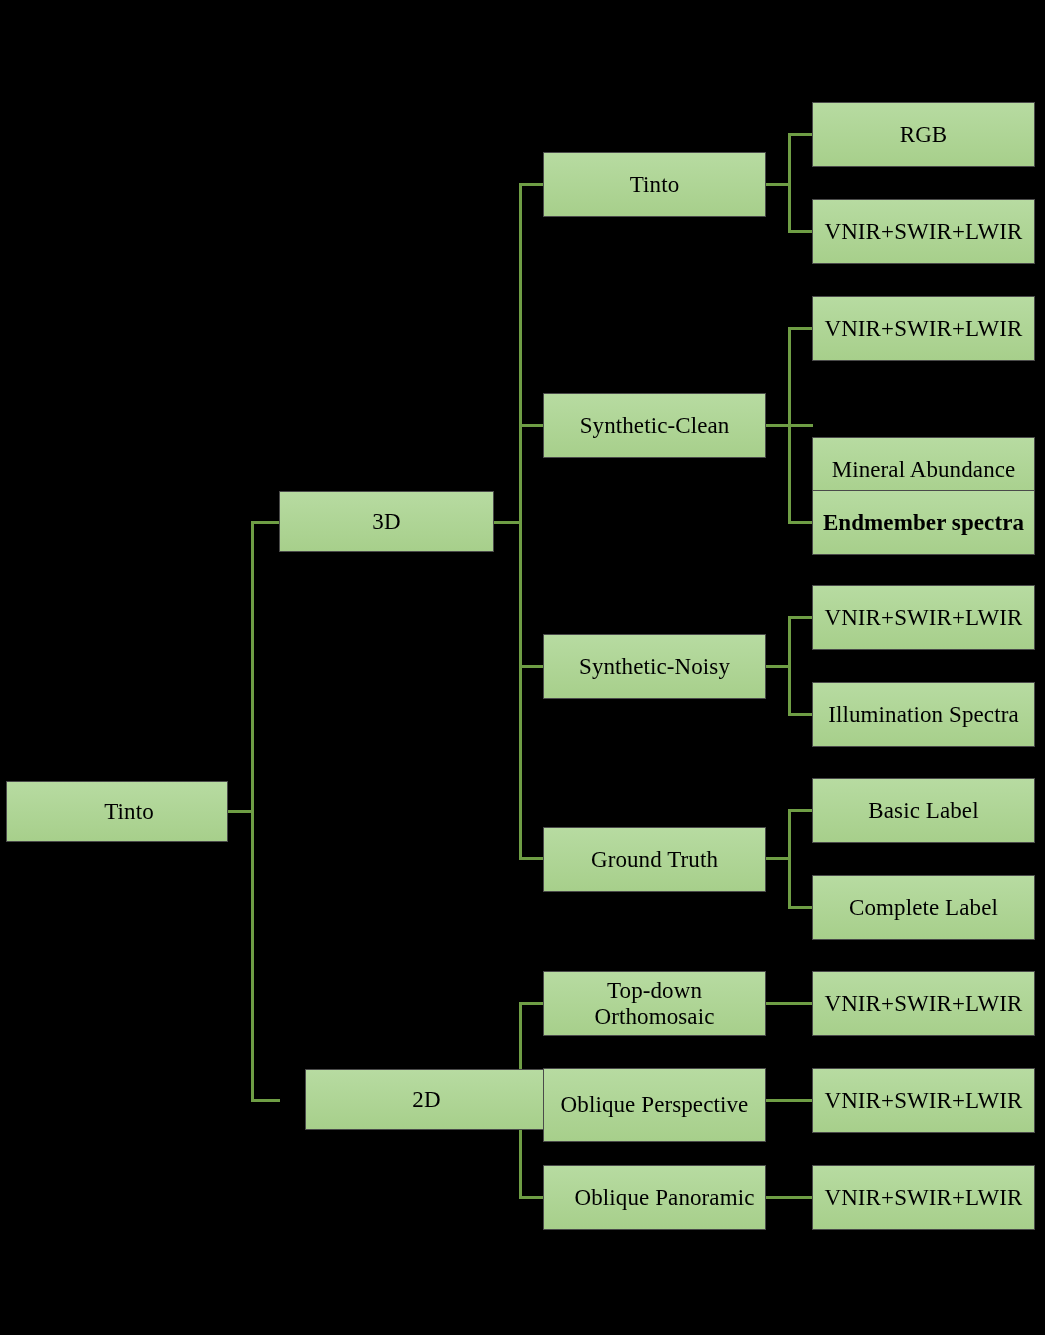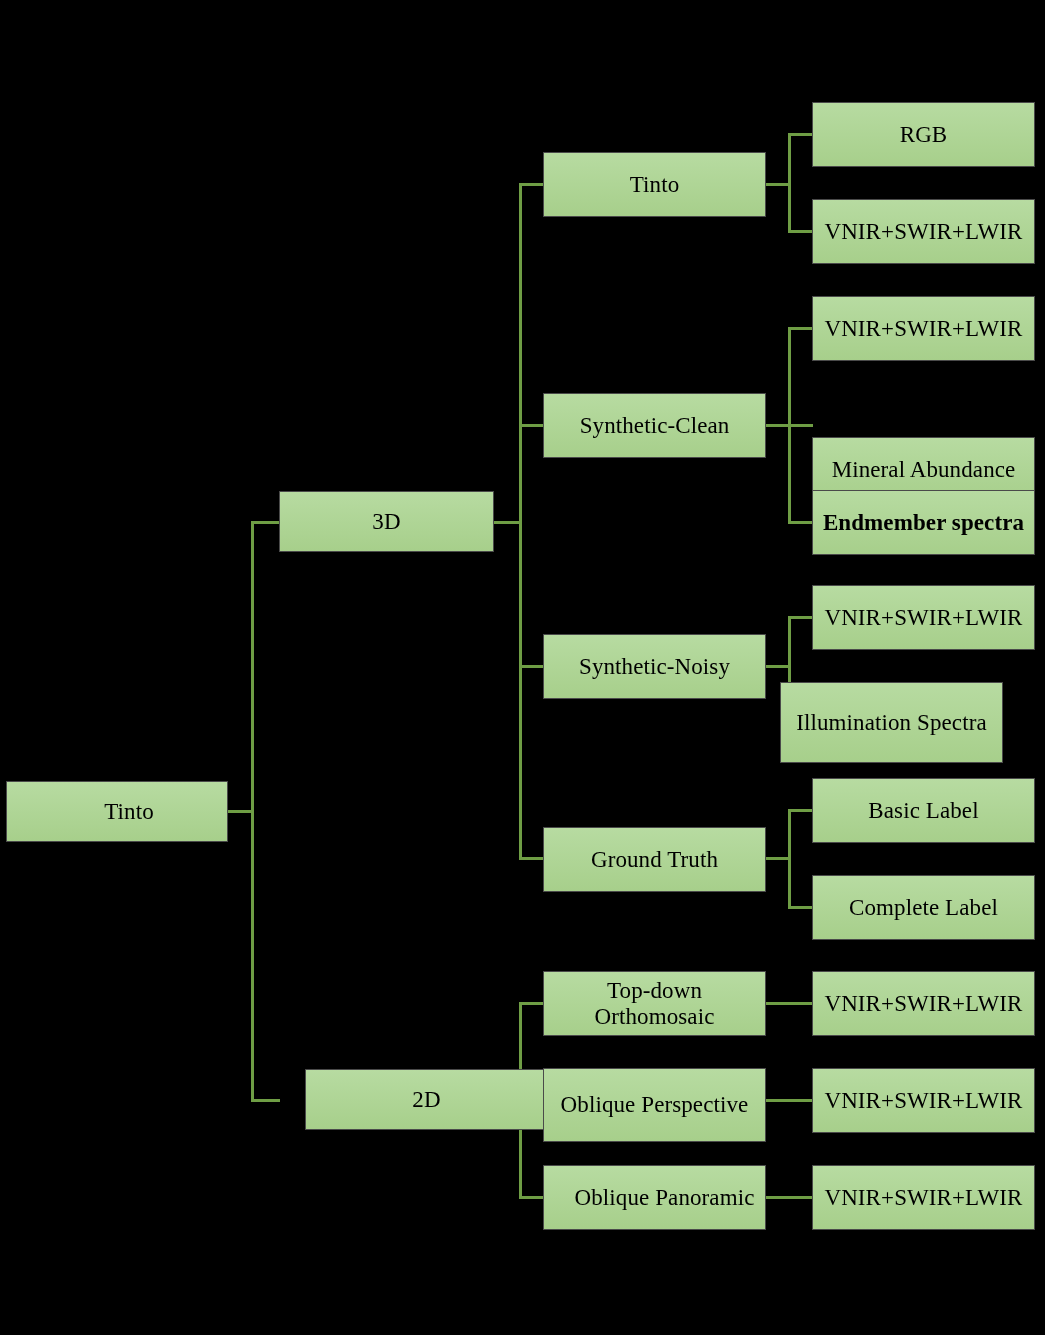--- a/index.html
+++ b/index.html
@@ -99,21 +99,21 @@
   <div class="node" style="left:812px;top:199px;width:223px;height:65px;">VNIR+SWIR+LWIR</div>
 
   <div class="node" style="left:812px;top:296px;width:223px;height:65px;">VNIR+SWIR+LWIR</div>
 
   <div class="node" style="left:812px;top:393px;width:223px;height:65px;margin-top:44px;">Mineral Abundance</div>
 
   <div class="node" style="left:812px;top:490px;width:223px;height:65px;font-weight:bold;">Endmember spectra</div>
 
   <div class="node" style="left:812px;top:585px;width:223px;height:65px;">VNIR+SWIR+LWIR</div>
 
-  <div class="node" style="left:780px;top:682px;width:223px;height:81px;">Illumination Spectra</div>
+  <div class="node" style="left:812px;top:682px;width:223px;height:65px;">Illumination Spectra</div>
 
   <div class="node" style="left:812px;top:778px;width:223px;height:65px;">Basic Label</div>
 
   <div class="node" style="left:812px;top:875px;width:223px;height:65px;">Complete Label</div>
 
   <div class="node" style="left:812px;top:971px;width:223px;height:65px;">VNIR+SWIR+LWIR</div>
 
   <div class="node" style="left:812px;top:1068px;width:223px;height:65px;">VNIR+SWIR+LWIR</div>
 
   <div class="node" style="left:812px;top:1165px;width:223px;height:65px;">VNIR+SWIR+LWIR</div>

